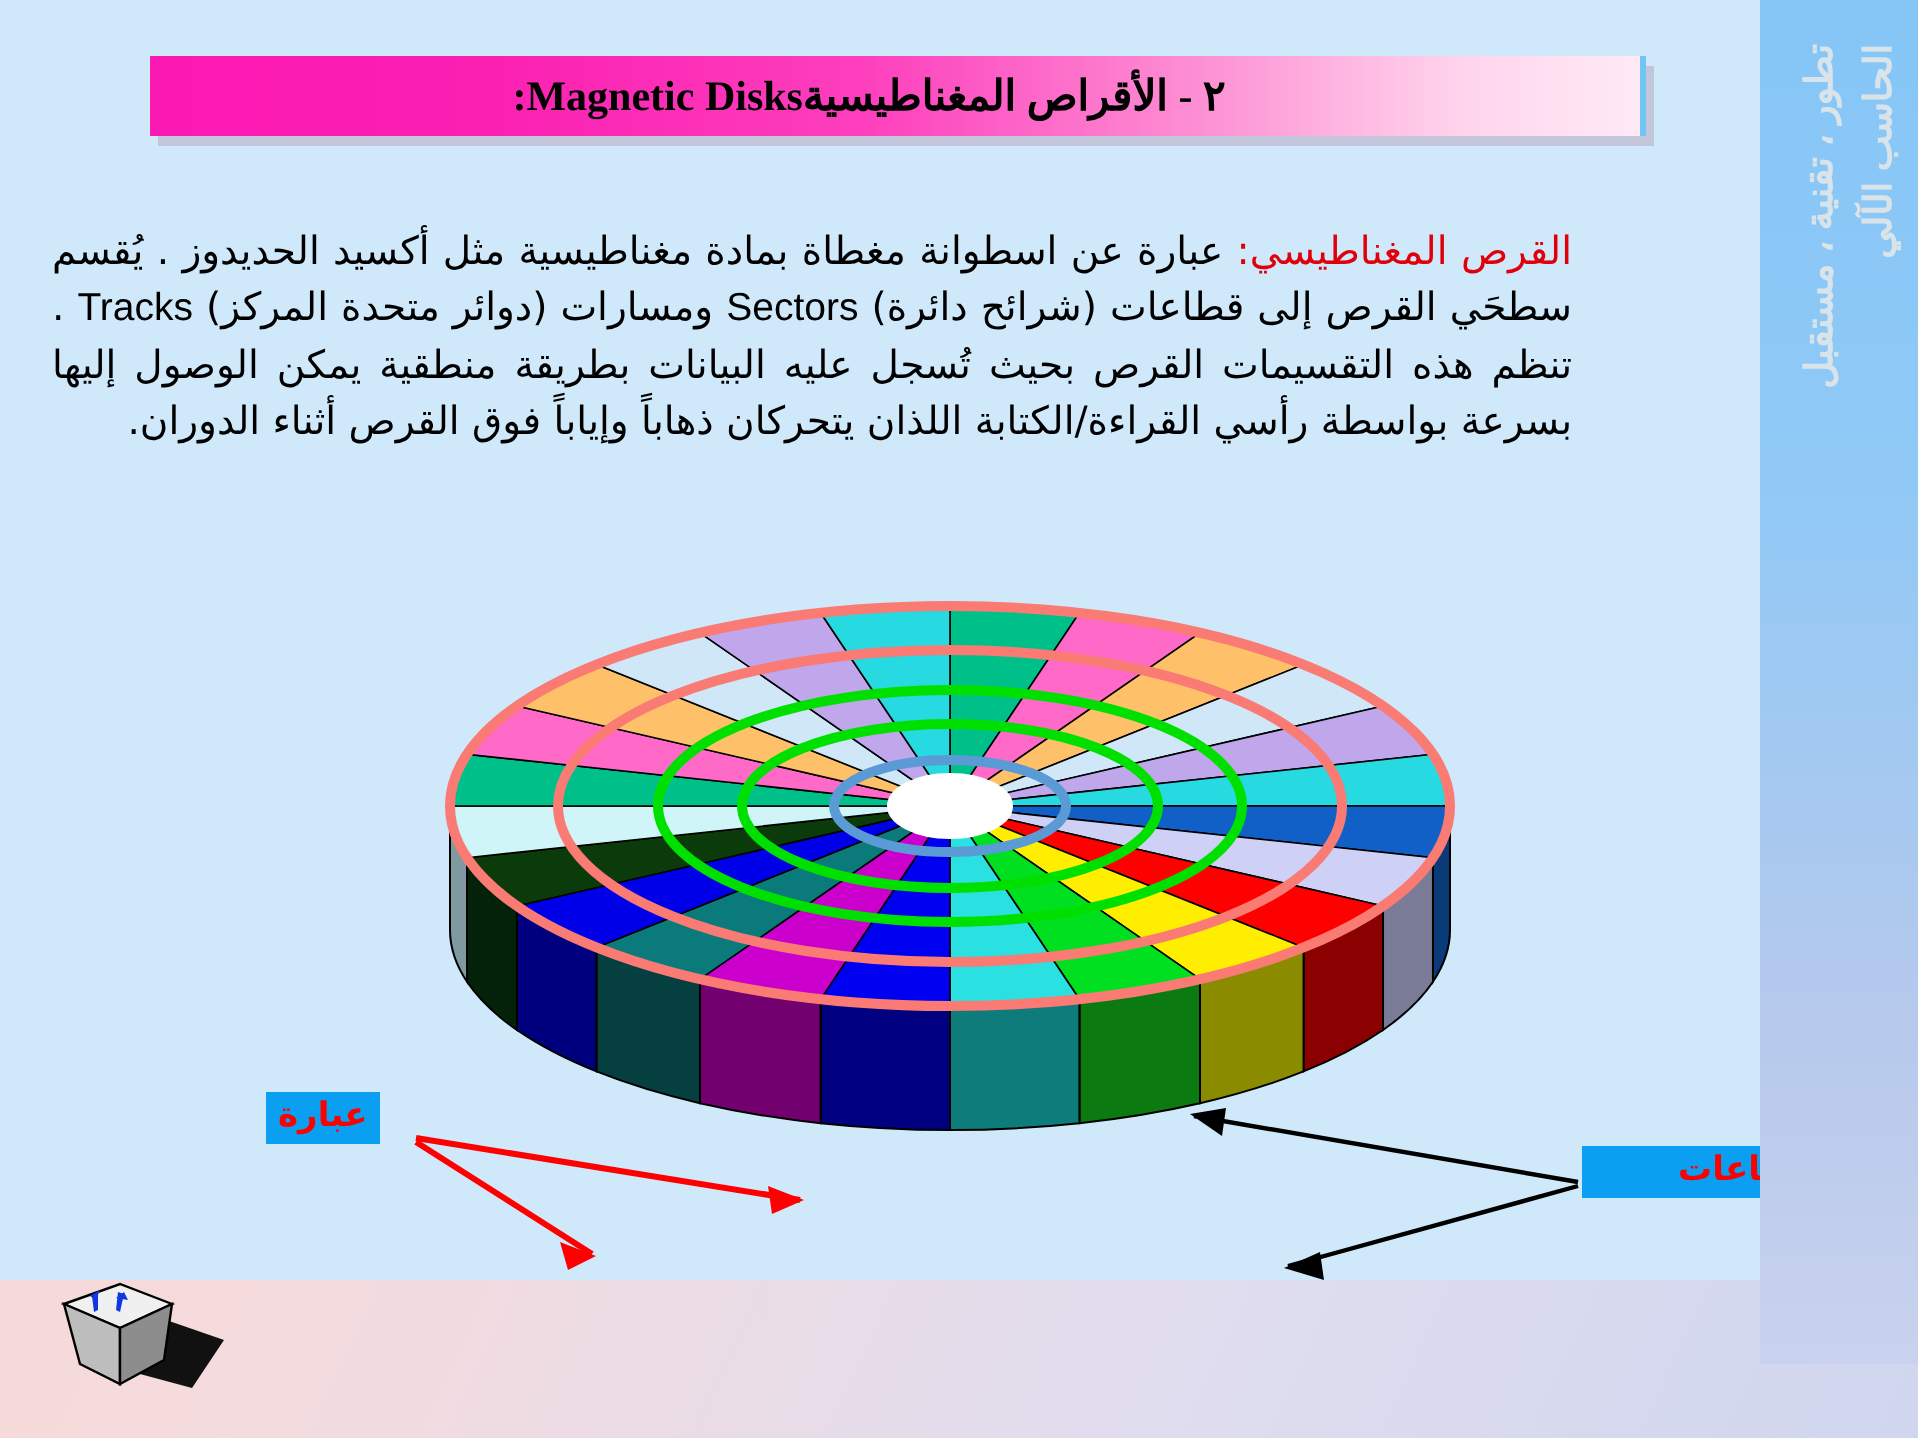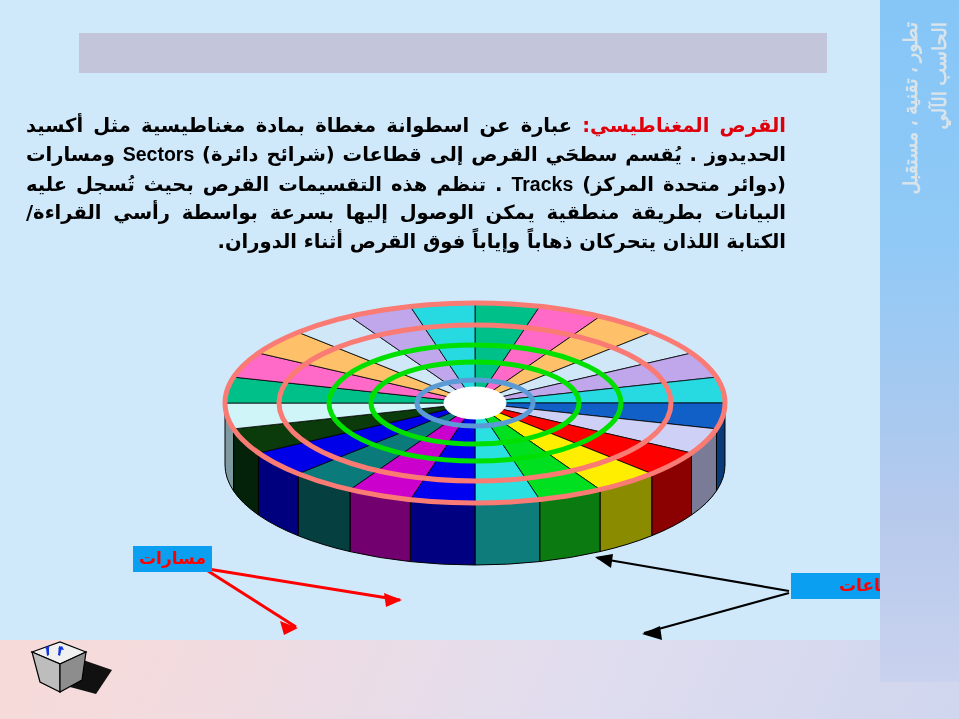--- a/index.html
+++ b/index.html
@@ -48,21 +48,21 @@
     font-family:"Liberation Serif", serif;
     font-size:21px;font-weight:bold;color:#000;
     direction:rtl;white-space:nowrap;
     padding-right:26px;
   }
   
   #para{
     position:absolute;right:96px;top:112px;width:760px;
     direction:rtl;text-align:justify;
     font-family:"DejaVu Sans", sans-serif;
-    font-size:19.5px;font-weight:bold;color:#000;
+    font-size:19.5px;font-weight:normal;color:#000;
     line-height:1.46;
   }
   #para .hl{color:#e0000c;}
   #para .lat{font-family:"Liberation Sans", sans-serif;}
   
   #diagram{position:absolute;left:0;top:255px;width:882px;height:370px;}
   #disk-svg{position:absolute;left:215px;top:0;}
   
   .callout{
     position:absolute;
@@ -79,20 +79,23 @@
   #arrows-svg{position:absolute;left:0;top:0;width:882px;height:640px;pointer-events:none;}
   
   #key-icon{position:absolute;left:24px;top:636px;width:96px;height:62px;}
 </style>
 </head>
 <body>
 
 <div id="slide-body">
 
   <div id="title-shadow"></div>
+  <div id="title-bar">
+    <div id="title-text">٢ - الأقراص المغناطيسيةMagnetic Disks:</div>
+  </div>
 
   <div id="para"><span class="hl">القرص المغناطيسي:</span><span> عبارة عن اسطوانة مغطاة بمادة مغناطيسية مثل أكسيد الحديدوز . يُقسم سطحَي القرص إلى قطاعات (شرائح دائرة) </span><span class="lat">Sectors</span><span> ومسارات (دوائر متحدة المركز) </span><span class="lat">Tracks</span><span> . تنظم هذه التقسيمات القرص بحيث تُسجل عليه البيانات بطريقة منطقية يمكن الوصول إليها بسرعة بواسطة رأسي القراءة/الكتابة اللذان يتحركان ذهاباً وإياباً فوق القرص أثناء الدوران.</span></div>
 
   <div id="diagram">
     <svg id="disk-svg" width="520" height="330" viewBox="0 0 520 330">
       <defs></defs>
 
       <g id="disk-side">
           <path d="M 510 148 A 250 100 0 0 1 501.4814565722671 173.88190451025207 L 501.4814565722671 235.88190451025207 A 250 100 0 0 0 510 210 Z" fill="#0a3a78" stroke="#000" stroke-width="1"></path>
           <path d="M 501.4814565722671 173.88190451025207 A 250 100 0 0 1 476.5063509461097 198 L 476.5063509461097 260 A 250 100 0 0 0 501.4814565722671 235.88190451025207 Z" fill="#7a7b96" stroke="#000" stroke-width="1"></path>
@@ -158,21 +161,21 @@
       </g>
 
       <g>
         <line x1="789" y1="336" x2="597" y2="303" stroke="#000000" stroke-width="2.2"></line>
         <polygon points="595,302 613,299 611,313" fill="#000000"></polygon>
         <line x1="789" y1="338" x2="644" y2="378" stroke="#000000" stroke-width="2.2"></line>
         <polygon points="642,379 660,371 662,385" fill="#000000"></polygon>
       </g>
     </svg>
 
-    <div class="callout" id="label-tracks">مسارات</div>
+    <div class="callout" id="label-tracks">عبارة</div>
     <div class="callout" id="label-sectors">قطاعات</div>
   </div>
 </div>
 
 <div id="side-band">
   <div class="vtext">
     <span>تطور ، تقنية ، مستقبل</span>
     <span>الحاسب الآلي</span>
   </div>
 </div>

